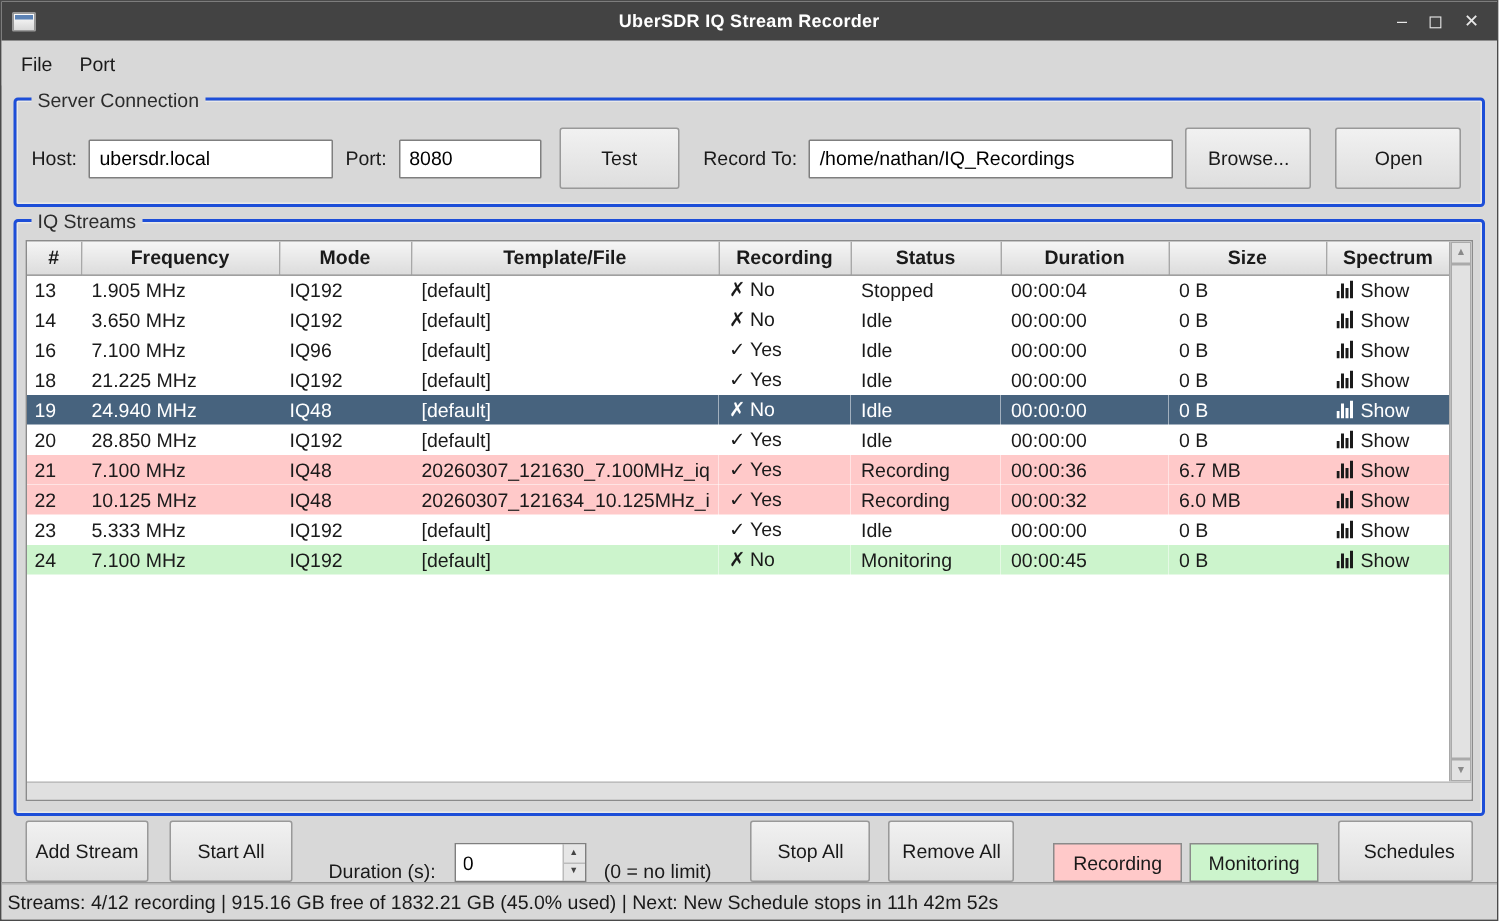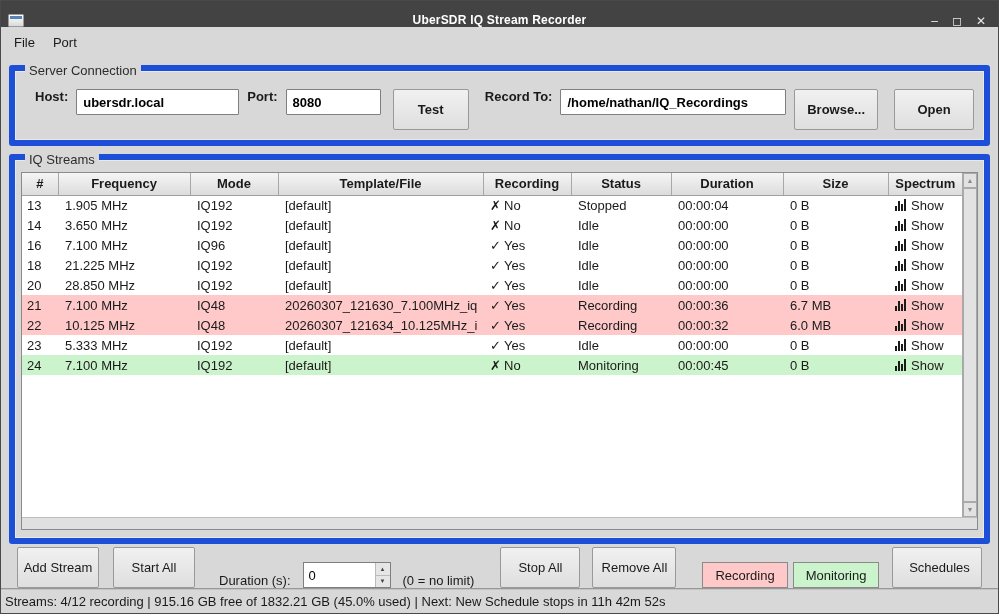--- a/index.html
+++ b/index.html
@@ -14,21 +14,21 @@
     width: 999px; height: 614px;
     display: flex; flex-direction: column;
     border: 1px solid #4a4a4a;
     background: #d8d8d8;
     overflow: hidden;
   }
   
   .titlebar {
     height: 26px; flex: 0 0 26px;
     background: var(--titlebar, #434343);
-    display: flex; align-items: flex-end;
+    display: flex; align-items: center;
     color: #fff; position: relative;
   }
   .win-icon {
     width: 16px; height: 13px; margin-left: 7px;
     background: linear-gradient(#ffffff, #d9d9d9);
     border: 1px solid #9a9a9a; border-radius: 1px;
     position: relative;
   }
   .win-icon::before {
     content: ""; position: absolute; left: 1px; right: 1px; top: 1px;
@@ -45,36 +45,36 @@
   .win-btn { color: #e8e8e8; font-size: 12px; line-height: 1; cursor: default; }
   
   .menubar {
     height: 30px; flex: 0 0 30px;
     display: flex; align-items: center; padding-left: 4px;
     background: #d8d8d8;
   }
   .menu-item { padding: 5px 9px; }
   
   .groupbox {
-    border: 6px solid #1d4ed8;
+    border: 2px solid #1d4ed8;
     border-radius: 3px;
     margin: 8px 8px 0 8px;
     position: relative;
     box-shadow: inset 0 0 0 1px #e9e9e9;
   }
   .groupbox-label {
     position: absolute; top: -8px; left: 10px;
     background: #d8d8d8; padding: 0 4px;
     color: #2c2c2c;
   }
   
   .server-group { flex: 0 0 62px; }
   .server-row {
-    display: flex; 
-    padding: 18px 10px 10px 20px; gap: 8px; font-weight: bold;
+    display: flex; align-items: center;
+    padding: 18px 10px 10px 10px; gap: 8px;
   }
   .field-label { white-space: nowrap; }
   .text-input {
     height: 26px; border: 1px solid #7f7f7f; background: #fff;
     font: inherit; padding: 0 6px; border-radius: 1px;
   }
   .host-input { width: 163px; }
   .port-input { width: 95px; }
   .record-input { width: 243px; }
   .btn {
@@ -301,20 +301,36 @@
       <td>Idle</td>
       <td>00:00:00</td>
       <td>0 B</td>
       <td><svg class="spec-icon" width="12" height="12" viewBox="0 0 12 12">
                   <rect x="0" y="7" width="2" height="5" fill="currentColor"></rect>
                   <rect x="3" y="2" width="2" height="10" fill="currentColor"></rect>
                   <rect x="6" y="5" width="2" height="7" fill="currentColor"></rect>
                   <rect x="9" y="0" width="2" height="12" fill="currentColor"></rect>
                 </svg><span>Show</span></td>
     </tr>
+            <tr class="hl-selected">
+      <td class="num">19</td>
+      <td>24.940 MHz</td>
+      <td>IQ48</td>
+      <td>[default]</td>
+      <td><span class="mark">✗</span><span>No</span></td>
+      <td>Idle</td>
+      <td>00:00:00</td>
+      <td>0 B</td>
+      <td><svg class="spec-icon" width="12" height="12" viewBox="0 0 12 12">
+                  <rect x="0" y="7" width="2" height="5" fill="currentColor"></rect>
+                  <rect x="3" y="2" width="2" height="10" fill="currentColor"></rect>
+                  <rect x="6" y="5" width="2" height="7" fill="currentColor"></rect>
+                  <rect x="9" y="0" width="2" height="12" fill="currentColor"></rect>
+                </svg><span>Show</span></td>
+    </tr>
             <tr class="hl-none">
       <td class="num">20</td>
       <td>28.850 MHz</td>
       <td>IQ192</td>
       <td>[default]</td>
       <td><span class="mark">✓</span><span>Yes</span></td>
       <td>Idle</td>
       <td>00:00:00</td>
       <td>0 B</td>
       <td><svg class="spec-icon" width="12" height="12" viewBox="0 0 12 12">

